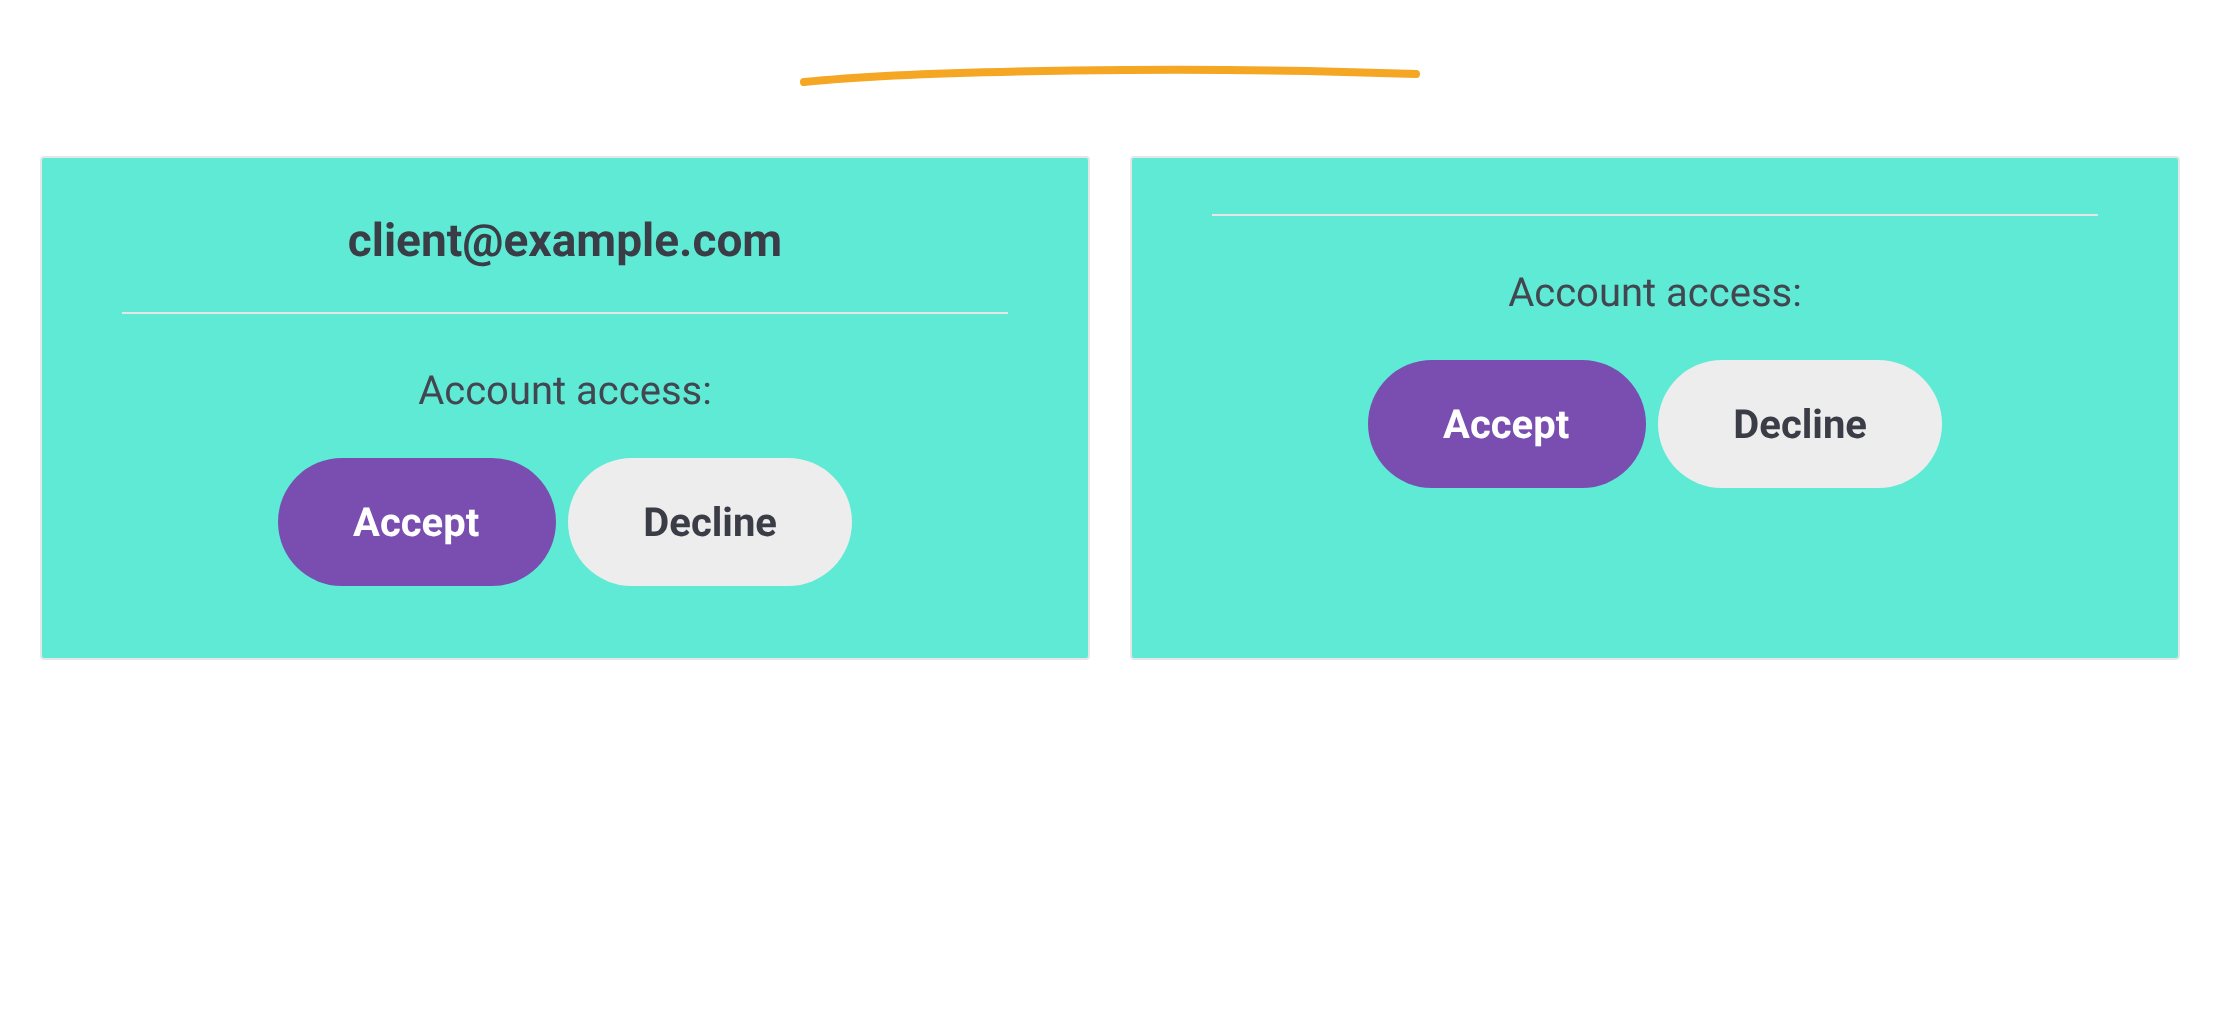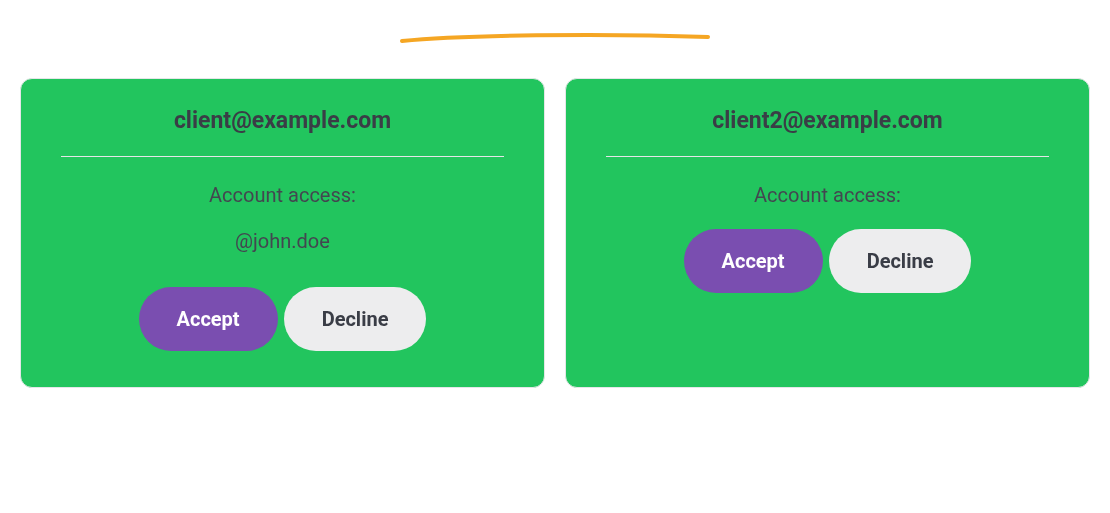--- a/index.html
+++ b/index.html
@@ -36,24 +36,24 @@
     }
     .cards-container {
       display: flex;
       gap: 20px;
       justify-content: center;
     }
     .invitation-card {
       flex: 1;
       max-width: 530px;
       border: 1px solid #e5e6e8;
-      border-radius: 12px;
+      border-radius: 2px;
       padding: 28px 40px 36px;
       text-align: center;
-      background: #22c55e;
+      background: #5eead4;
     }
     .invitation-email {
       font-size: 23px;
       font-weight: 700;
       color: #3a3d46;
       margin-bottom: 22px;
     }
     .card-divider {
       border: none;
       border-top: 1px solid #e5e6e8;
@@ -105,29 +105,27 @@
     <path d="M2 9 C 60 3, 200 1, 308 5" stroke="#f5a623" stroke-width="4" stroke-linecap="round" fill="none"></path>
   </svg>
 </div>
 
 <div class="cards-container">
 
   <div class="invitation-card">
     <div class="invitation-email">client@example.com</div>
     <hr class="card-divider">
     <div class="access-label">Account access:</div>
-    <div class="account-handle">@john.doe</div>
     <div class="button-row">
       <button class="btn btn-accept">Accept</button>
       <button class="btn btn-decline">Decline</button>
     </div>
   </div>
 
   <div class="invitation-card">
-    <div class="invitation-email">client2@example.com</div>
     <hr class="card-divider">
     <div class="access-label">Account access:</div>
     <div class="button-row">
       <button class="btn btn-accept">Accept</button>
       <button class="btn btn-decline">Decline</button>
     </div>
   </div>
 
 </div>
 

